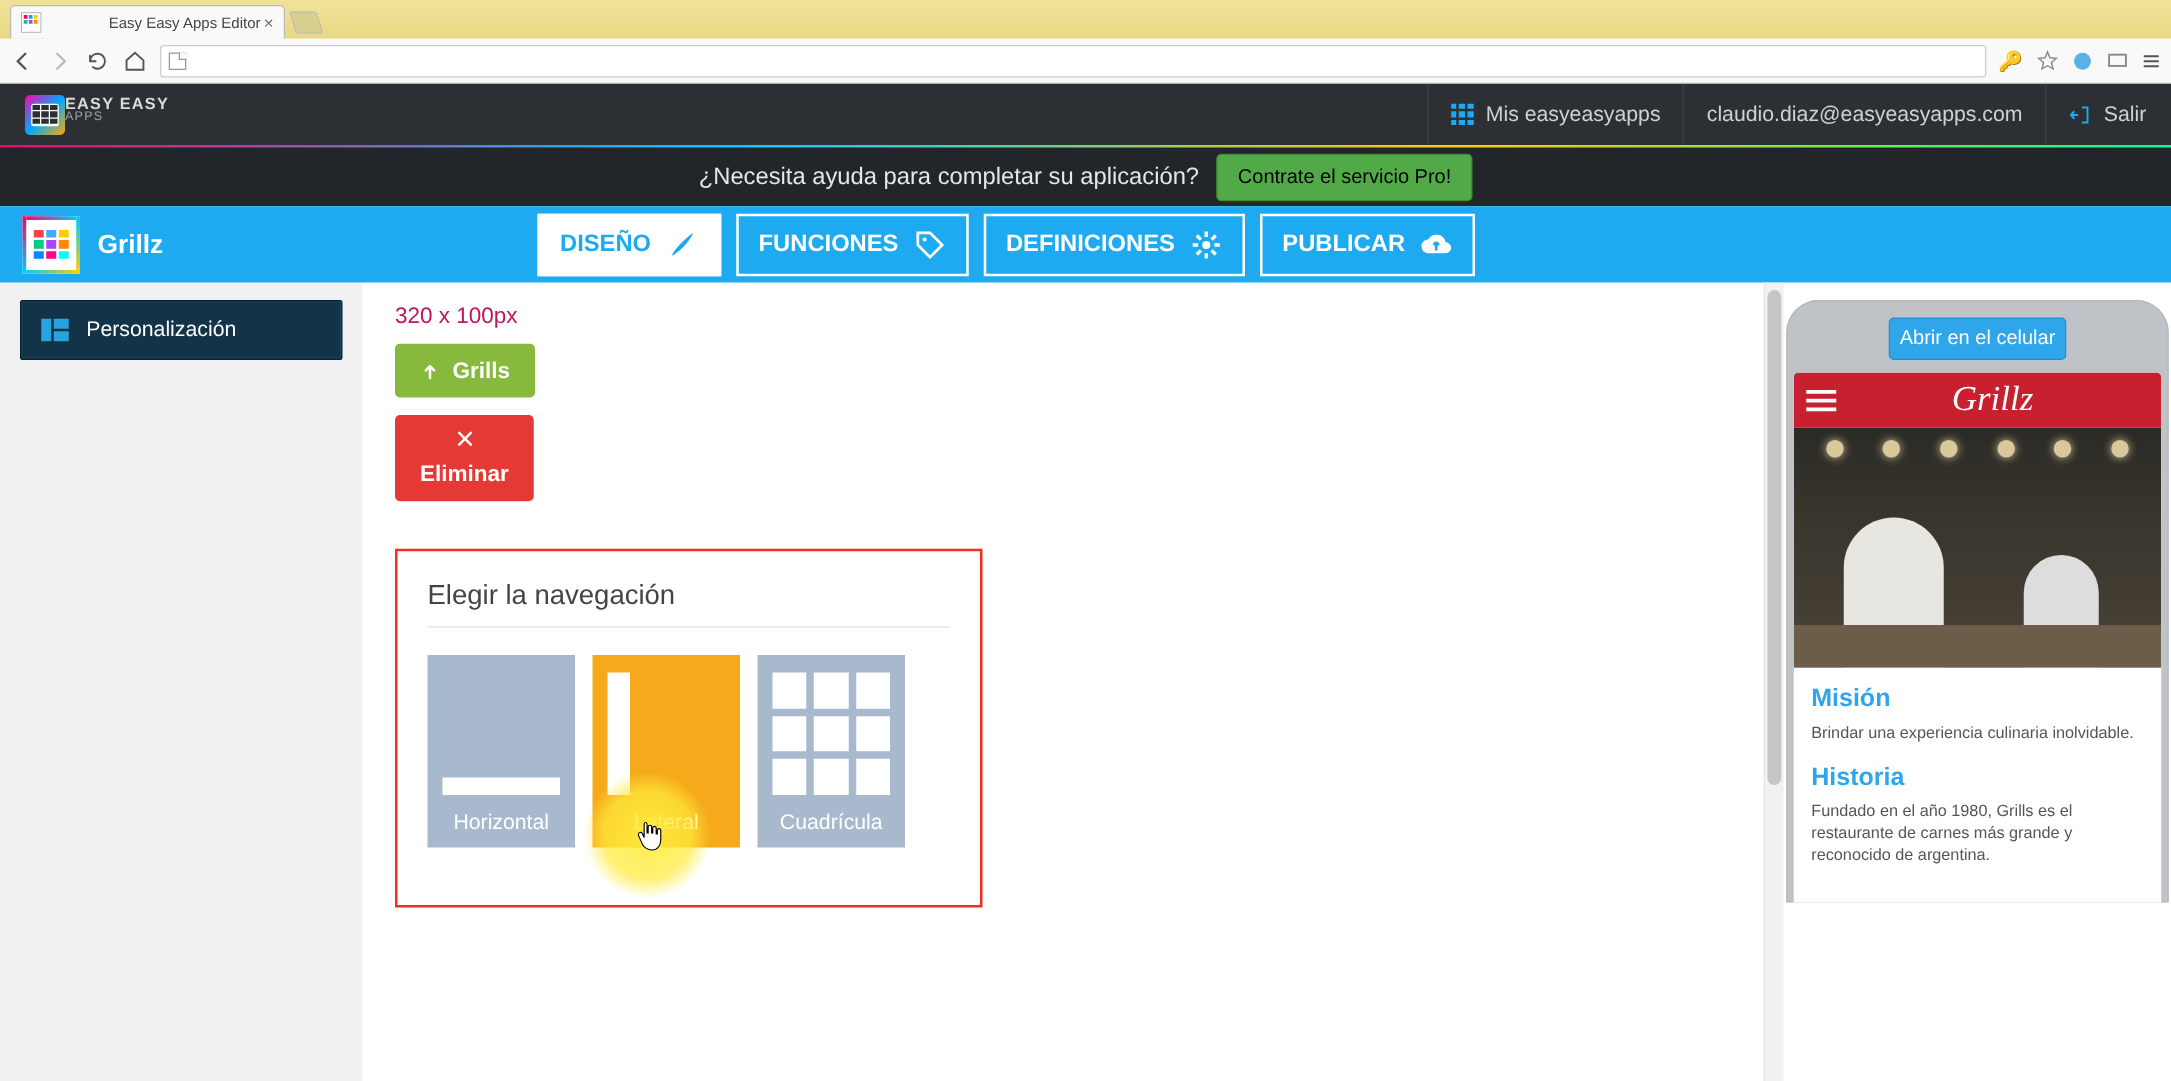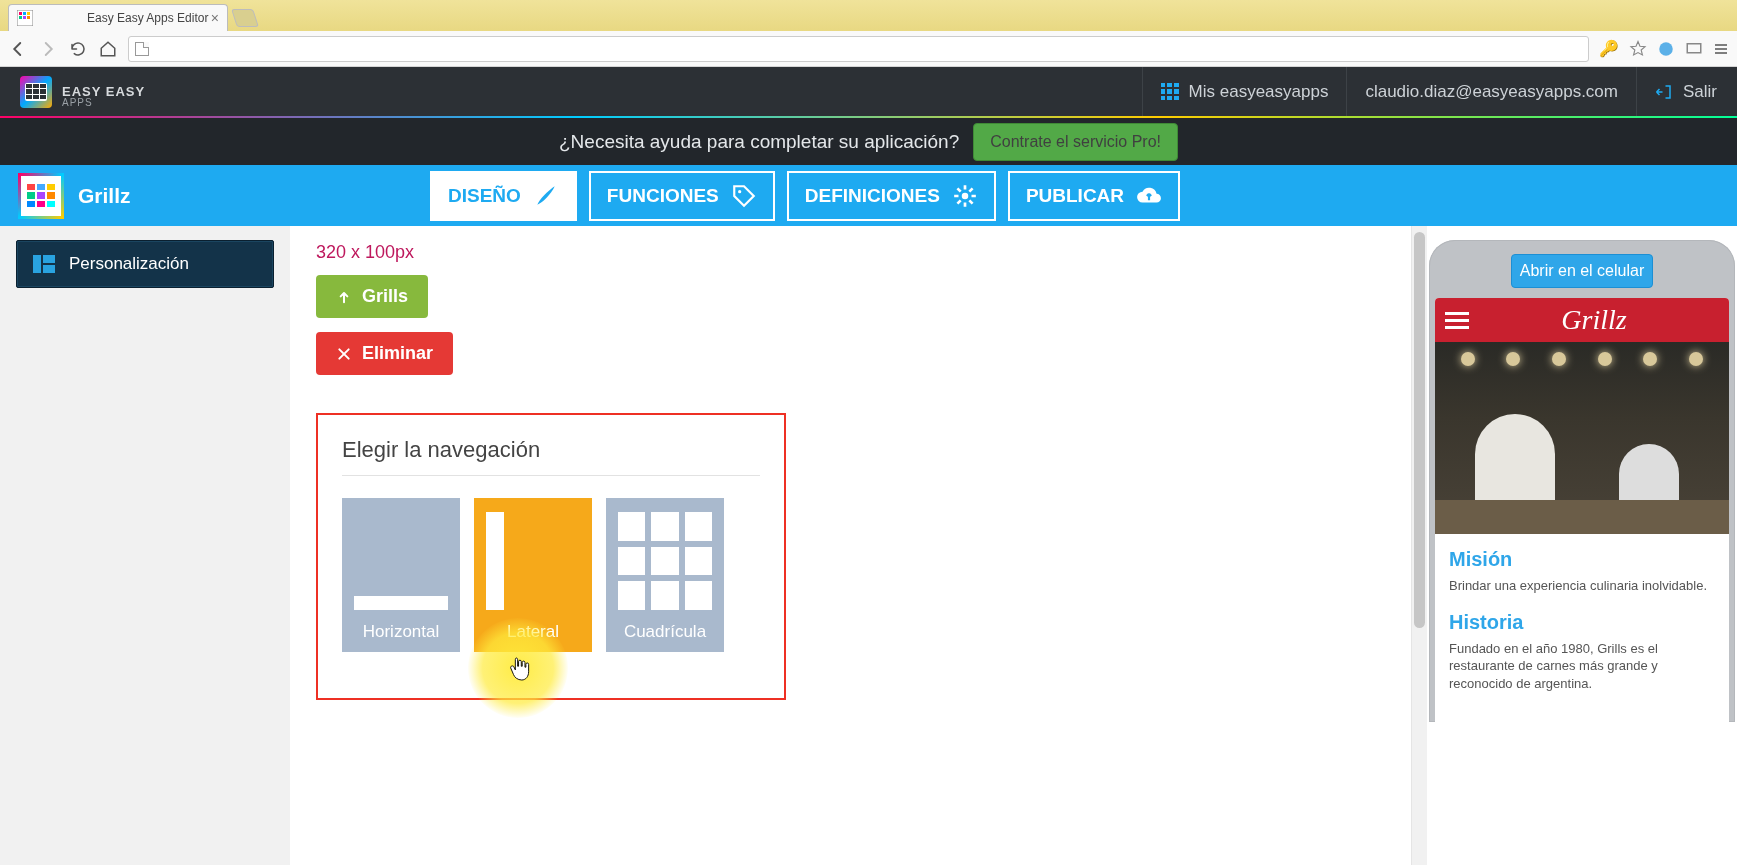--- a/index.html
+++ b/index.html
@@ -18,37 +18,37 @@
 .toolbar .navbtn.dim { color: #bbb; }
 .urlbar { flex: 1; height: 26px; border: 1px solid #ccc; border-radius: 3px; background: #fff; display: flex; align-items: center; padding: 0 6px; }
 .urlbar .page-icon { width: 14px; height: 14px; border: 1px solid #999; margin-right: 8px; position: relative; }
 .urlbar .page-icon:after { content: ''; position: absolute; top: -1px; right: -1px; width: 5px; height: 5px; background: #f9f9f9; border-left: 1px solid #999; border-bottom: 1px solid #999; }
 .urlbar .url { font-size: 15px; color: #333; }
 .urlbar .url .gray { color: #9a9a9a; }
 .toolbar .right-icons { display: flex; gap: 10px; align-items: center; }
 
 
 .app-header { background: #2c3035; height: 49px; display: flex; align-items: center; padding: 0 20px; color: #cfd3d7; }
-.app-logo { display: flex; align-items: flex-end; gap: 10px; }
+.app-logo { display: flex; align-items: flex-start; }
 .app-logo .mark { width: 32px; height: 32px; background: linear-gradient(135deg,#f0a,#0af,#fa0); border-radius: 4px; display: flex; align-items: center; justify-content: center; }
 .app-logo .mark-inner { width: 22px; height: 18px; background: #fff; border-radius: 2px; display: grid; grid-template-columns: repeat(3,1fr); grid-template-rows: repeat(3,1fr); gap: 1px; padding: 1px; }
 .app-logo .mark-inner span { background: #2c3035; }
 .app-logo .txt { line-height: 1; }
 .app-logo .txt .l1 { font-size: 13px; letter-spacing: 1px; color: #d7dadd; font-weight: bold; }
 .app-logo .txt .l2 { font-size: 10px; color: #9aa0a6; letter-spacing: 1px; }
 .app-header .spacer { flex: 1; }
 .app-header .sep { width: 1px; height: 49px; background: #3d4247; margin: 0 18px; }
 .app-header .link { color: #cdd2d7; font-size: 17px; cursor: pointer; display: flex; align-items: center; gap: 10px; }
 .apps-icon { width: 18px; height: 18px; display: grid; grid-template-columns: repeat(3,1fr); grid-template-rows: repeat(3,1fr); gap: 2px; }
 .apps-icon span { background: #1eaaf1; }
 
 
 .help-bar { background: #22262b; height: 49px; display: flex; align-items: center; justify-content: center; gap: 14px; border-top: 2px solid; border-image: linear-gradient(90deg,#f06,#0cf,#fc0,#0f9) 1; }
 .help-bar .q { color: #e4e7ea; font-size: 19px; }
-.help-bar .btn { background: #52a947; color: #404040; padding: 9px 16px; border-radius: 4px; font-size: 16px; border: 1px solid #3f8a36; cursor: pointer; }
+.help-bar .btn { background: #52a947; color: #000000; padding: 9px 16px; border-radius: 4px; font-size: 16px; border: 1px solid #3f8a36; cursor: pointer; }
 
 
 .editor-bar { background: #1eaaf1; height: 61px; display: flex; align-items: center; padding: 0 18px; gap: 18px; }
 .editor-bar .app-chip { display: flex; align-items: center; gap: 14px; }
 .editor-bar .app-chip .icon { width: 46px; height: 46px; background: #fff; border: 3px solid; border-image: linear-gradient(135deg,#f06,#0cf,#fc0) 1; display: flex; align-items: center; justify-content: center; }
 .editor-bar .app-chip .icon-inner { width: 28px; height: 24px; display: grid; grid-template-columns: repeat(3,1fr); grid-template-rows: repeat(3,1fr); gap: 2px; }
 .editor-bar .app-chip .icon-inner span:nth-child(1){background:#f44;} .editor-bar .app-chip .icon-inner span:nth-child(2){background:#4af;} .editor-bar .app-chip .icon-inner span:nth-child(3){background:#fc0;}
 .editor-bar .app-chip .icon-inner span:nth-child(4){background:#0c8;} .editor-bar .app-chip .icon-inner span:nth-child(5){background:#a4f;} .editor-bar .app-chip .icon-inner span:nth-child(6){background:#f80;}
 .editor-bar .app-chip .icon-inner span:nth-child(7){background:#08f;} .editor-bar .app-chip .icon-inner span:nth-child(8){background:#f08;} .editor-bar .app-chip .icon-inner span:nth-child(9){background:#0ff;}
 .editor-bar .app-name { color: #fff; font-size: 21px; font-weight: bold; }
@@ -63,21 +63,21 @@
 .sidebar { width: 290px; background: #f1f1f1; padding: 14px 16px; }
 .side-item { background: #133349; color: #fff; border: 1px solid #0a2030; height: 48px; display: flex; align-items: center; padding: 0 16px; gap: 14px; font-size: 17px; border-radius: 2px; box-shadow: inset 0 0 0 1px #1a4560; cursor: pointer; }
 .side-item .sicon { width: 22px; height: 18px; display: flex; }
 .side-item .sicon .a { width: 8px; background: #29a3e0; margin-right: 2px; }
 .side-item .sicon .b { width: 12px; display: flex; flex-direction: column; gap: 2px; }
 .side-item .sicon .b span { flex: 1; background: #29a3e0; }
 
 .content { flex: 1; padding: 0 26px 20px 26px; position: relative; overflow: hidden; }
 .dim-label { color: #be185d; font-size: 18px; margin: 16px 0 12px 0; }
 .btn-green { background: #87b93d; color: #fff; border: none; padding: 11px 20px; font-size: 18px; font-weight: bold; border-radius: 4px; display: inline-flex; align-items: center; gap: 10px; cursor: pointer; }
-.btn-red { background: #e53935; color: #fff; border: none; padding: 11px 20px; font-size: 18px; font-weight: bold; border-radius: 4px; display: inline-flex; align-items: center; gap: 10px; cursor: pointer; margin-top: 14px; }
+.btn-red { background: #e53935; color: #fff; border: none; padding: 11px 20px; font-size: 18px; font-weight: bold; border-radius: 4px; display: inline-flex; align-items: center; gap: 10px; cursor: pointer; margin-top: 14px; flex-direction: column; }
 
 .nav-section { border: 2px solid #ee3024; padding: 22px 24px 46px 24px; margin-top: 38px; width: 470px; }
 .nav-section h3 { font-size: 22px; font-weight: normal; color: #444; padding-bottom: 12px; border-bottom: 1px solid #e2e2e2; margin-bottom: 22px; }
 .nav-options { display: flex; gap: 14px; }
 .nav-opt { width: 118px; height: 154px; background: #a9b9cd; color: #fff; display: flex; flex-direction: column; align-items: center; justify-content: flex-end; padding-bottom: 10px; font-size: 17px; cursor: pointer; position: relative; }
 .nav-opt.selected { background: #f6a91a; }
 .nav-opt .vis { position: absolute; top: 14px; left: 12px; right: 12px; bottom: 42px; }
 
 .vis-h { background: rgba(255,255,255,.0); }
 .vis-h .bar { position: absolute; left: 0; right: 0; bottom: 0; height: 14px; background: #fff; }

